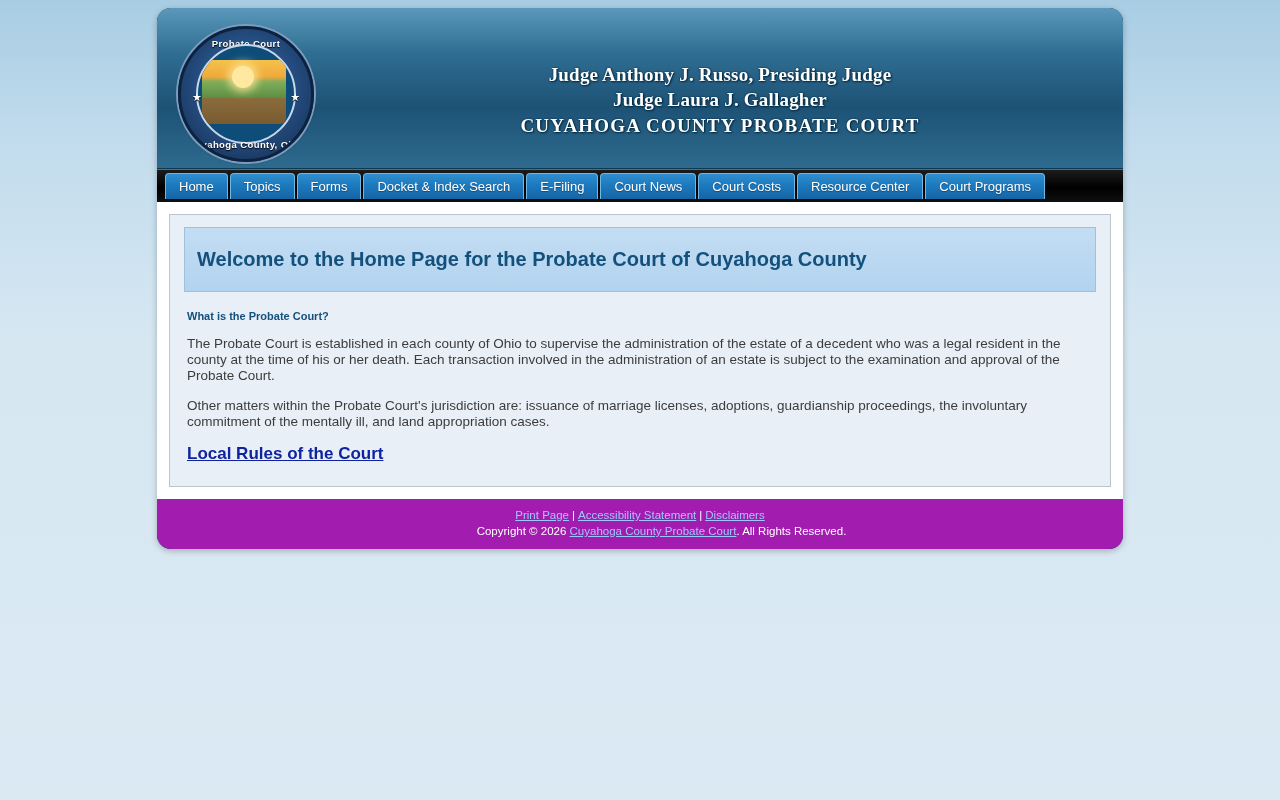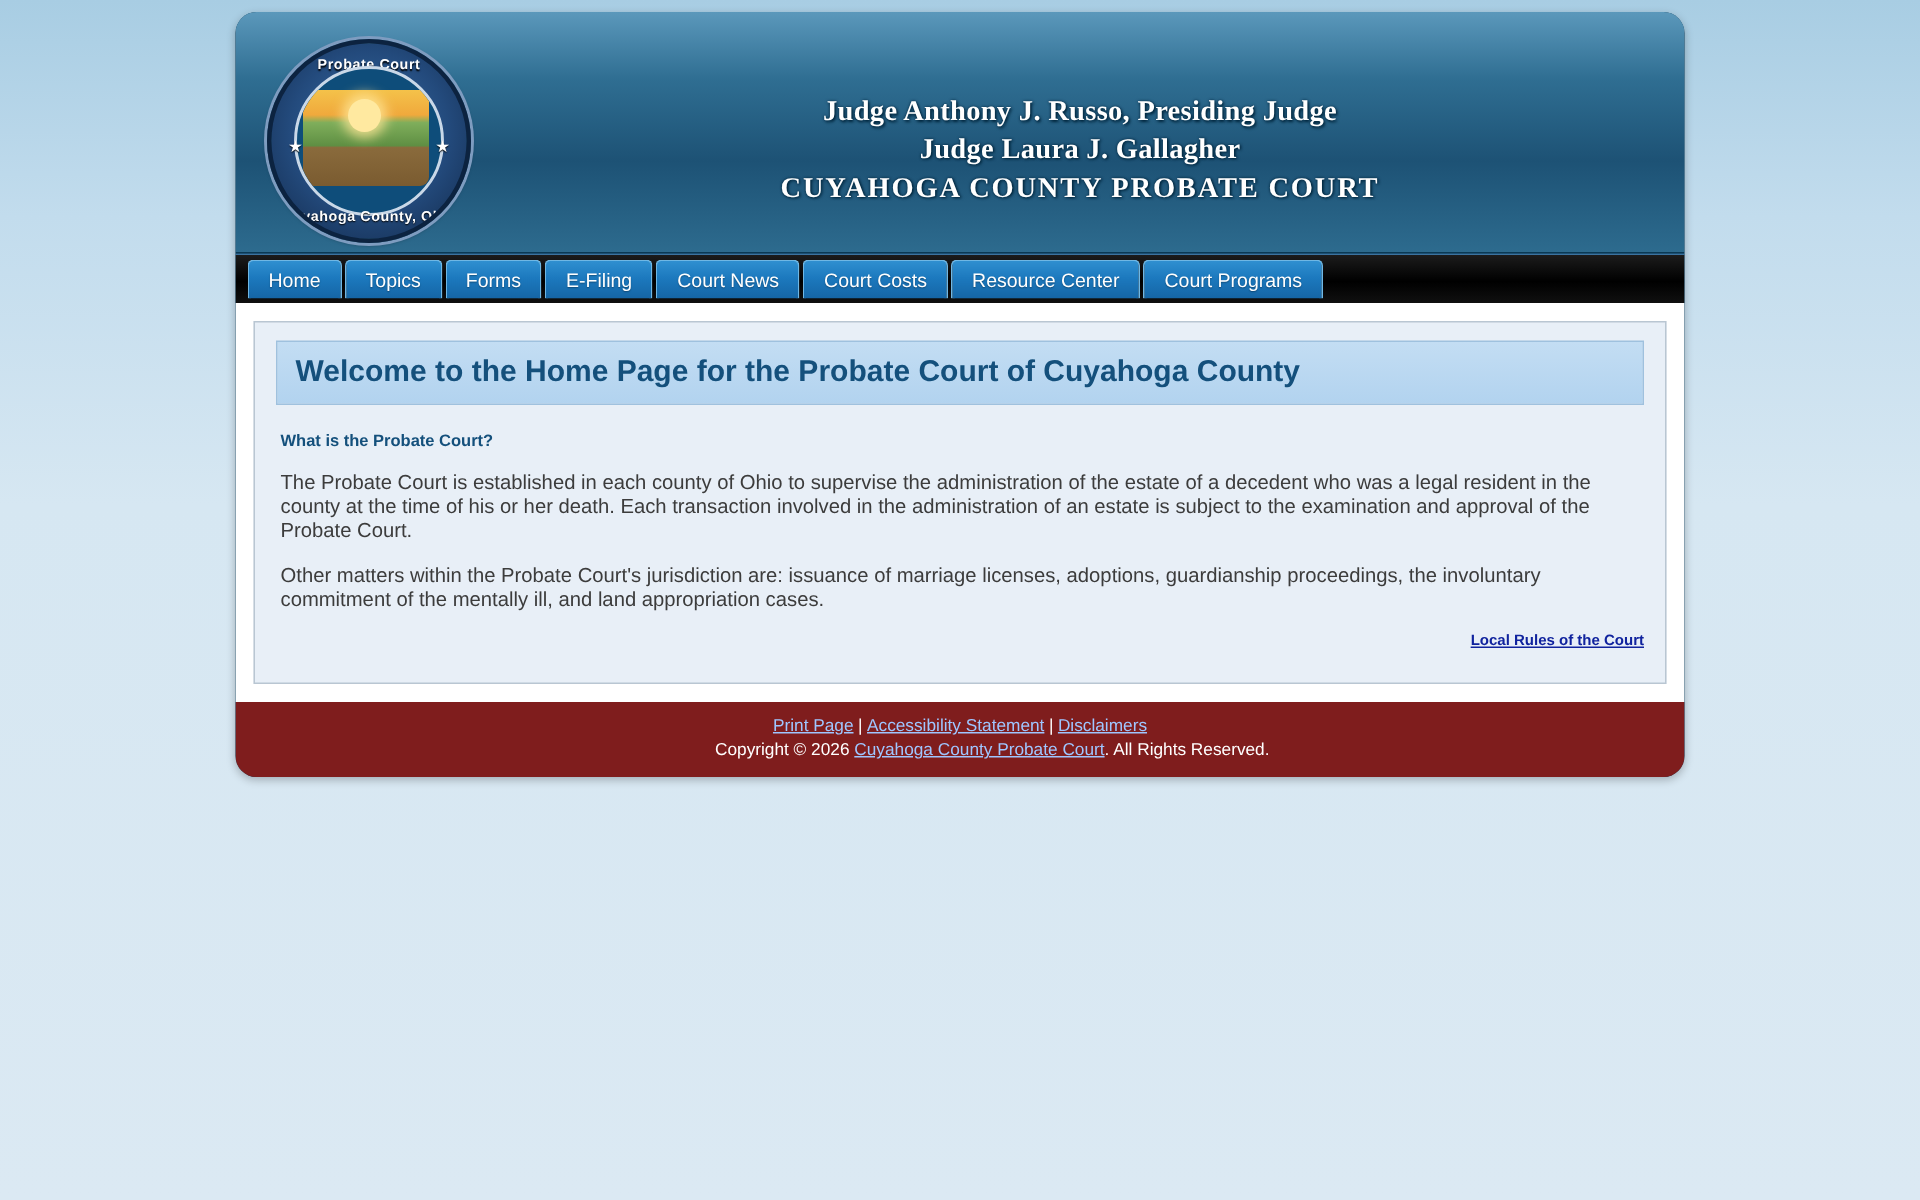--- a/index.html
+++ b/index.html
@@ -154,21 +154,21 @@
     padding: 12px;
   }
   .content-panel {
     border: 1px solid #b9c6d2;
     background: #e8eff7;
     padding: 12px 14px 22px 14px;
   }
   .welcome-bar {
     background: linear-gradient(to bottom, #c3ddf3 0%, #b2d3ef 100%);
     border: 1px solid #9fc1de;
-    padding: 9px 12px;
+    padding: 20px 12px;
     margin-bottom: 18px;
   }
   .welcome-bar h1 {
     margin: 0;
     font-size: 20px;
     color: #14507c;
     font-weight: bold;
   }
   .content-panel h2 {
     margin: 0 0 14px 3px;
@@ -186,31 +186,30 @@
     display: inline-block;
     margin: 2px 0 16px 3px;
     font-size: 13.5px;
     color: #1b3fb0;
     text-decoration: underline;
     cursor: pointer;
   }
   .rules-link {
     display: block;
     margin-left: 3px;
-    font-size: 10px;
+    font-size: 17px;
     font-weight: bold;
     color: #10239e;
     text-decoration: underline;
     cursor: pointer;
-    text-align: right;
   }
 
   
   .footer {
-    background: #7f1d1d;
+    background: #a21caf;
     padding: 10px 0 12px 0;
     text-align: center;
     border-bottom-left-radius: 12px;
     border-bottom-right-radius: 12px;
   }
   .footer .row1 {
     font-size: 11.5px;
     color: #ffffff;
     margin-bottom: 4px;
   }
@@ -252,20 +251,21 @@
       <div class="line1">Judge Anthony J. Russo, Presiding Judge</div>
       <div class="line2">Judge Laura J. Gallagher</div>
       <div class="line3">CUYAHOGA COUNTY PROBATE COURT</div>
     </div>
   </div>
 
   <div class="navbar">
     <div class="nav-item">Home</div>
     <div class="nav-item">Topics</div>
     <div class="nav-item">Forms</div>
+    <div class="nav-item">Docket &amp; Index Search</div>
     <div class="nav-item">E-Filing</div>
     <div class="nav-item">Court News</div>
     <div class="nav-item">Court Costs</div>
     <div class="nav-item">Resource Center</div>
     <div class="nav-item">Court Programs</div>
   </div>
 
   <div class="content-wrap">
     <div class="content-panel">
 

